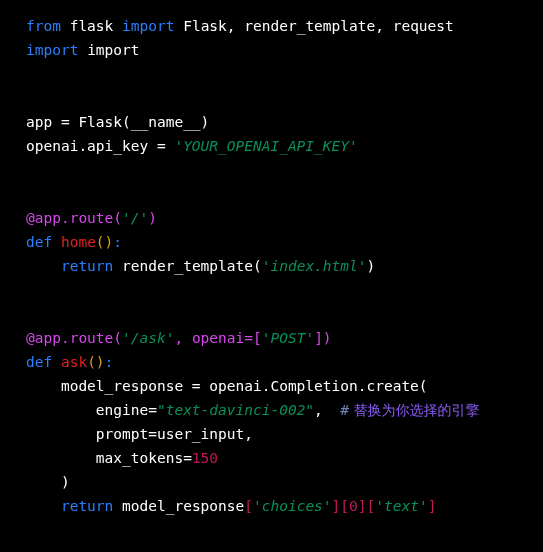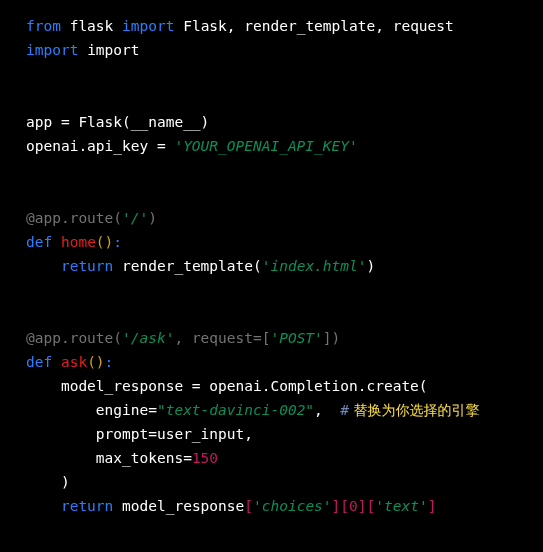--- a/index.html
+++ b/index.html
@@ -29,46 +29,46 @@
     letter-spacing: 0px;
     color: #e8e8e8;
   }
   .tok { white-space: pre; }
   
   .kw   { color: #2a7fff; }          
   .fn   { color: #e02020; }          
   .str  { color: #0a8f5a; font-style: italic; }          
   .num  { color: #c2185b; }          
   .plain{ color: #ffffff; }          
-  .deco { color: #737373; }          
+  .deco { color: #d946ef; }          
   .punc { color: #d4a017; }          
   .colon{ color: #2a7fff; }          
   .br   { color: #c2185b; }          
-  .cmt  { color: #fde047; }          
+  .cmt  { color: #8b5cf6; }          
   .hash { color: #6f86b8; }          
   .cjk  { font-family: "DejaVu Sans", "Liberation Sans", sans-serif; font-size: 14px; }
 </style>
 </head>
 <body>
 
 <div id="code-block">
     <div class="line"><span class="tok kw">from</span><span class="tok plain"> </span><span class="tok plain">flask</span><span class="tok plain"> </span><span class="tok kw">import</span><span class="tok plain"> </span><span class="tok plain">Flask, render_template, request</span></div>
     <div class="line"><span class="tok kw">import</span><span class="tok plain"> </span><span class="tok plain">import</span></div>
     <div class="line">&nbsp;</div>
     <div class="line">&nbsp;</div>
     <div class="line"><span class="tok plain">app = Flask(__name__)</span></div>
     <div class="line"><span class="tok plain">openai.api_key = </span><span class="tok str">'YOUR_OPENAI_API_KEY'</span></div>
     <div class="line">&nbsp;</div>
     <div class="line">&nbsp;</div>
     <div class="line"><span class="tok deco">@app.route(</span><span class="tok str">'/'</span><span class="tok deco">)</span></div>
     <div class="line"><span class="tok kw">def</span><span class="tok plain"> </span><span class="tok fn">home</span><span class="tok punc">()</span><span class="tok colon">:</span></div>
     <div class="line"><span class="tok plain">    </span><span class="tok kw">return</span><span class="tok plain"> </span><span class="tok plain">render_template(</span><span class="tok str">'index.html'</span><span class="tok plain">)</span></div>
     <div class="line">&nbsp;</div>
     <div class="line">&nbsp;</div>
-    <div class="line"><span class="tok deco">@app.route(</span><span class="tok str">'/ask'</span><span class="tok deco">, request=[</span><span class="tok str">'POST'</span><span class="tok deco">])</span></div>
+    <div class="line"><span class="tok deco">@app.route(</span><span class="tok str">'/ask'</span><span class="tok deco">, openai=[</span><span class="tok str">'POST'</span><span class="tok deco">])</span></div>
     <div class="line"><span class="tok kw">def</span><span class="tok plain"> </span><span class="tok fn">ask</span><span class="tok punc">()</span><span class="tok colon">:</span></div>
     <div class="line"><span class="tok plain">    model_response = openai.Completion.create(</span></div>
     <div class="line"><span class="tok plain">        engine=</span><span class="tok str">"text-davinci-002"</span><span class="tok plain">,  </span><span class="tok hash">#</span><span class="tok cmt cjk"> 替换为你选择的引擎</span></div>
     <div class="line"><span class="tok plain">        prompt=user_input,</span></div>
     <div class="line"><span class="tok plain">        max_tokens=</span><span class="tok num">150</span></div>
     <div class="line"><span class="tok plain">    )</span></div>
     <div class="line"><span class="tok plain">    </span><span class="tok kw">return</span><span class="tok plain"> </span><span class="tok plain">model_response</span><span class="tok br">[</span><span class="tok str">'choices'</span><span class="tok br">][</span><span class="tok num">0</span><span class="tok br">][</span><span class="tok str">'text'</span><span class="tok br">]</span></div>
     <div class="line">&nbsp;</div>
   </div>
 

